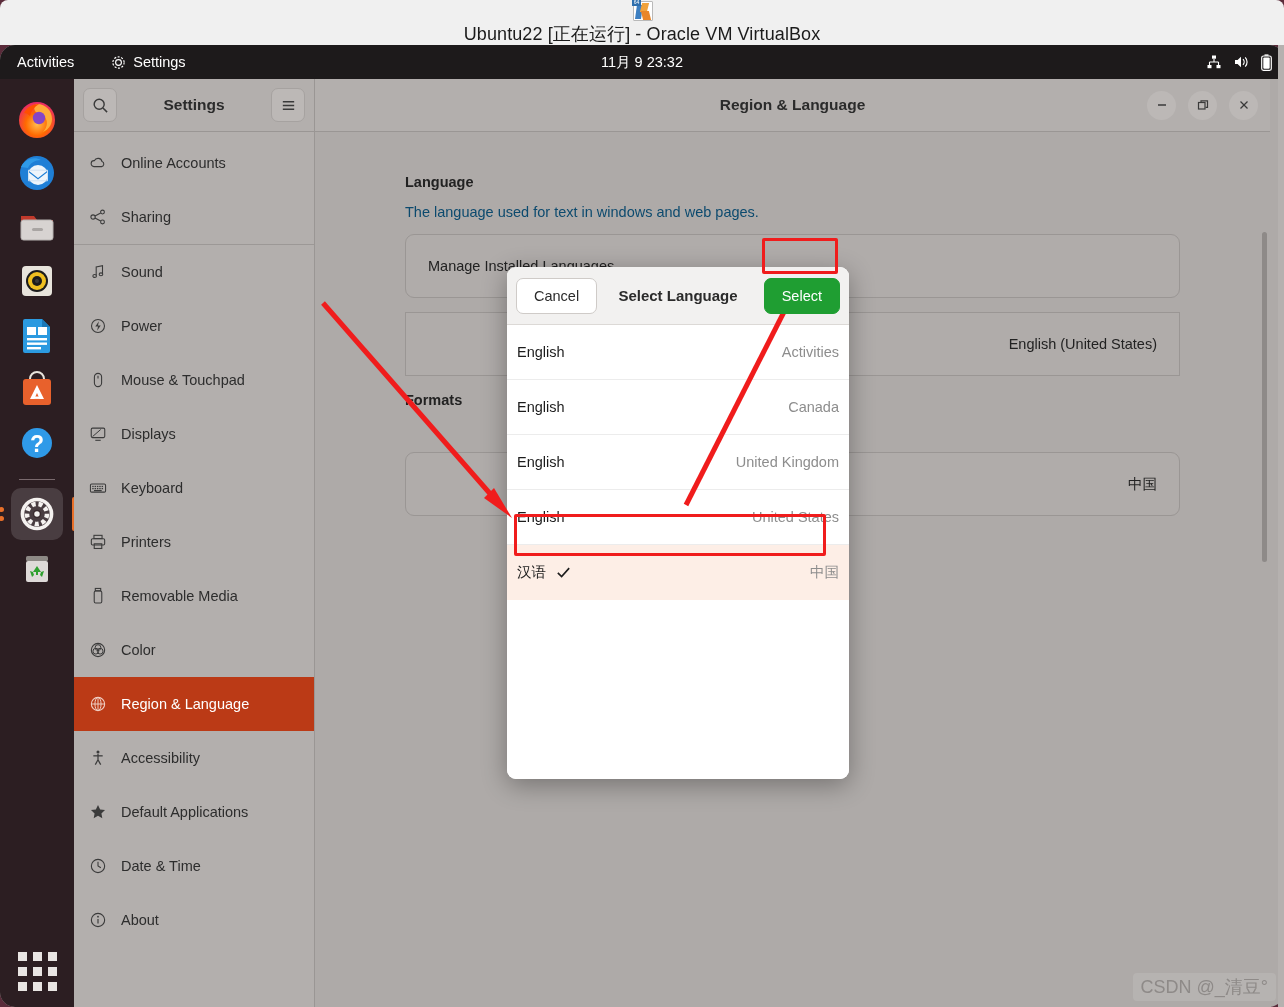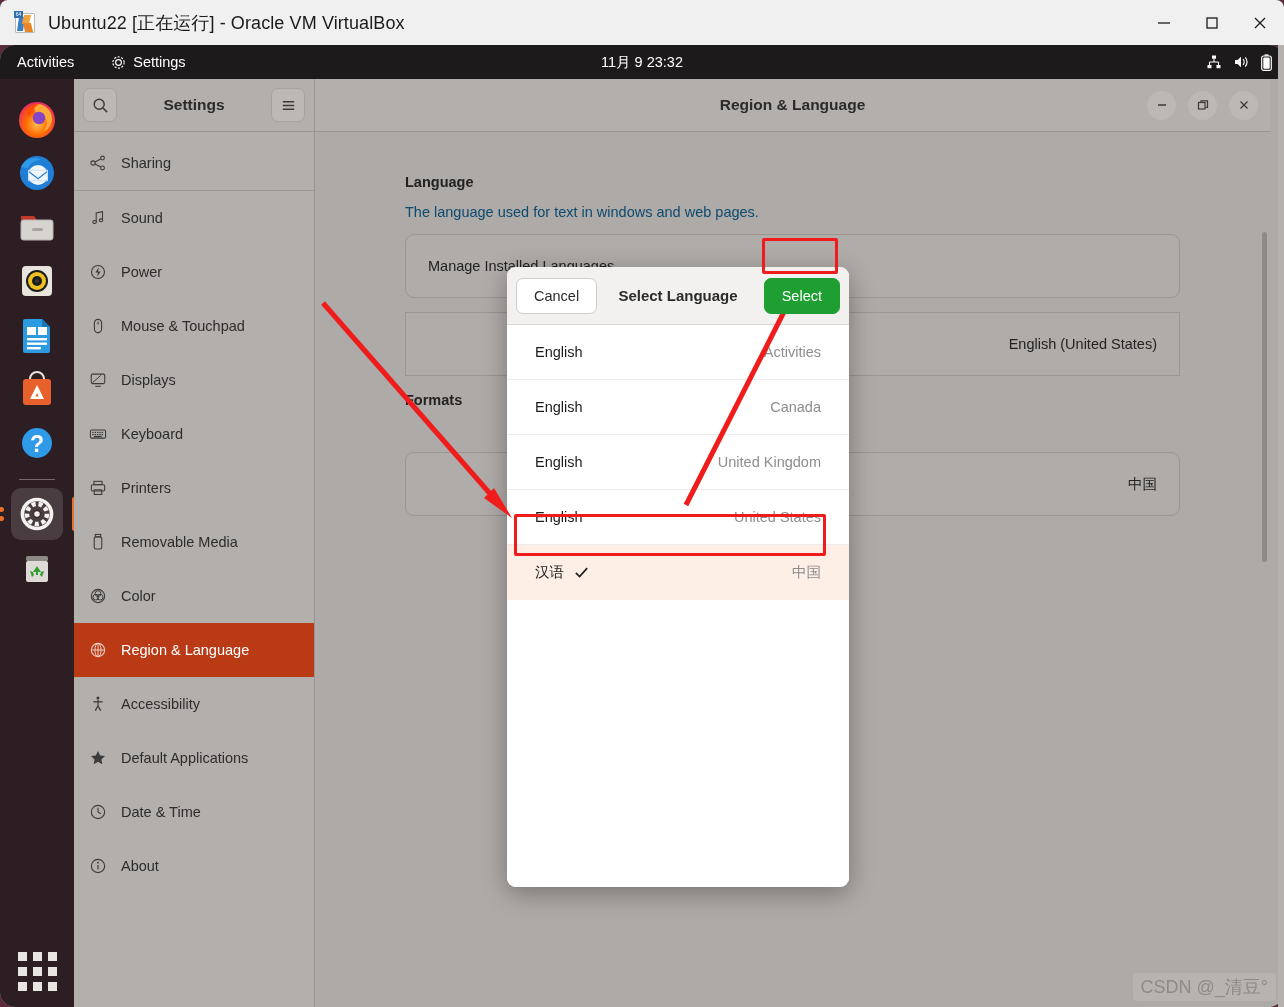--- a/index.html
+++ b/index.html
@@ -9,21 +9,21 @@
     font-family: "Liberation Sans", "DejaVu Sans", sans-serif;
     background: #5a2b3a;
   }
   #root { position: relative; width: 1284px; height: 1007px; }
 
   
   .vbox-titlebar {
     position: absolute; left: 0; top: 0; width: 1284px; height: 45px;
     background: #f0f0f0;
     display: flex; align-items: center;
-    border-top-left-radius: 8px; border-top-right-radius: 8px;
+    border-top-left-radius: 8px; border-top-right-radius: 8px; flex-direction: column;
   }
   .vbox-icon {
     width: 22px; height: 22px; margin-left: 14px; margin-right: 12px;
     position: relative; flex: 0 0 auto;
   }
   .vbox-icon .paper {
     position: absolute; left: 1px; top: 1px; width: 20px; height: 20px;
     background: #fff; border: 1px solid #b9b9b9; border-radius: 1px;
   }
   .vbox-icon .badge {
@@ -197,21 +197,21 @@
   .row .val { margin-left: auto; }
 
   
   .content-scroll {
     position: absolute; right: 3px; top: 100px; width: 5px; height: 330px;
     background: #8e8a88; border-radius: 3px;
   }
 
   
   .dialog {
-    position: absolute; left: 433px; top: 188px; width: 342px; height: 620px;
+    position: absolute; left: 433px; top: 188px; width: 342px; height: 512px;
     background: #ffffff; border-radius: 9px;
     box-shadow: 0 6px 26px rgba(0,0,0,.33);
     overflow: hidden; display: flex; flex-direction: column;
   }
   .dlg-header {
     height: 58px; background: #f2f1f0; border-bottom: 1px solid #dcd9d6;
     display: flex; align-items: center; padding: 0 9px; position: relative;
   }
   .dlg-btn {
     height: 36px; padding: 0 17px; border-radius: 7px;
@@ -223,21 +223,21 @@
     position: absolute; left: 0; right: 0; text-align: center;
     font-size: 15px; font-weight: bold; color: #2b2b2b;
     pointer-events: none;
   }
   .dlg-btn.primary {
     margin-left: auto; background: #1f9e32; border: 1px solid #1f9e32;
     color: #ffffff; z-index: 2;
   }
   .dlg-list { flex: 1; overflow: hidden; background: #ffffff; }
   .lang-row {
-    height: 55px; display: flex; align-items: center; padding: 0 28px;
+    height: 55px; display: flex; align-items: center; padding: 0 10px;
     font-size: 14.5px; color: #1c1c1c;
     border-bottom: 1px solid #ececec;
   }
   .lang-row .region { margin-left: auto; color: #8d8d8d; }
   .lang-row.selected { background: #fdeee6; border-bottom: none; }
   .lang-row .check { margin-left: 9px; color: #1c1c1c; display: flex; }
 
   
   .anno { position: absolute; pointer-events: none; }
   .anno-box {
@@ -491,20 +491,28 @@
                 </svg>
             </div>
           </div>
         </div>
       </div>
 
       <div class="win-body">
 
         <div class="sidebar">
 
+          <div class="side-item">
+            <span class="si-icon">
+              <svg width="18" height="18" viewBox="0 0 20 20">
+                  <path d="M5.5 14 a3.3 3.3 0 0 1 .4-6.6 a4.6 4.6 0 0 1 8.6 1 a2.9 2.9 0 0 1-.5 5.6 z" fill="none" stroke="currentColor" stroke-width="1.2"></path>
+                </svg>
+            </span>
+            <span>Online Accounts</span>
+          </div>
 
           <div class="side-item">
             <span class="si-icon">
               <svg width="18" height="18" viewBox="0 0 20 20">
                 <circle cx="15" cy="4.5" r="2.1" fill="none" stroke="currentColor" stroke-width="1.2"></circle>
                 <circle cx="15" cy="15.5" r="2.1" fill="none" stroke="currentColor" stroke-width="1.2"></circle>
                 <circle cx="4.5" cy="10" r="2.4" fill="none" stroke="currentColor" stroke-width="1.2"></circle>
                 <line x1="6.6" y1="8.8" x2="13" y2="5.5" stroke="currentColor" stroke-width="1.2"></line>
                 <line x1="6.6" y1="11.2" x2="13" y2="14.5" stroke="currentColor" stroke-width="1.2"></line>
               </svg>

